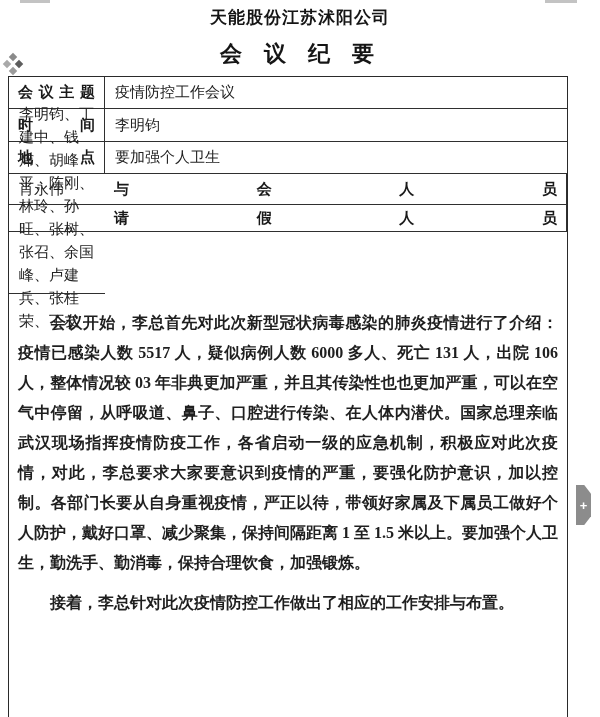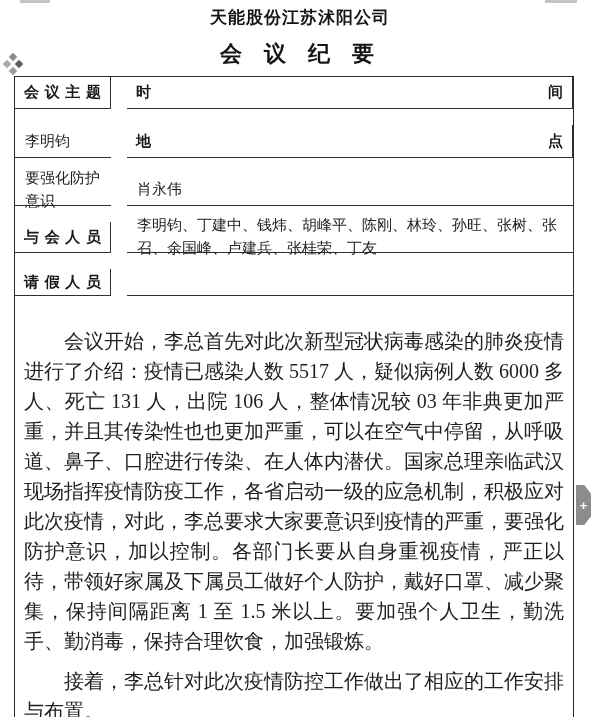--- a/index.html
+++ b/index.html
@@ -27,45 +27,45 @@
 
   
   .handle { position:absolute; left:2px; top:53px; width:22px; height:24px; }
   .handle .dm { position:absolute; width:6px; height:6px; transform:rotate(45deg); }
   .handle .dm1 { left:8px;  top:1px;  background:#8a8a8a; }
   .handle .dm2 { left:2px;  top:8px;  background:#a9a9a9; }
   .handle .dm3 { left:14px; top:8px;  background:#5d5d5d; }
   .handle .dm4 { left:8px;  top:15px; background:#9b9b9b; }
 
   .minutes-table {
-    position:absolute; left:14px; top:76px; width:560px; height:641px;
+    position:absolute; left:8px; top:76px; width:560px; height:641px;
     border:1px solid #2a2a2a; border-bottom:none;
     display:grid;
     grid-template-columns:96px 1fr;
     grid-template-rows:32px 33px 32px 31px 27px 62px 35px 1fr;
-    gap:16px;
   }
   .lbl-cell {
     border-right:1px solid #2f2f2f; border-bottom:1px solid #2f2f2f;
     display:flex; align-items:center; padding:0 9px;
   }
   .lbl-cell span {
     display:block; width:100%; font-weight:bold; font-size:15px; color:#181818;
     text-align:justify; text-align-last:justify;
   }
   .val-cell {
     border-bottom:1px solid #2f2f2f;
     display:flex; align-items:center; padding:2px 10px;
     font-size:15px; color:#222; line-height:23px;
   }
   .body-cell {
     grid-column:1 / span 2;
     padding:14px 9px 8px 9px;
-    font-size:20px; line-height:30px; color:#1f1f1f;
+    font-size:16px; line-height:30px; color:#1f1f1f;
     text-align:justify;
+    font-weight:bold;
   }
   .body-cell p { text-indent:2em; }
   .body-cell p + p { margin-top:10px; }
 
   
   .expand-btn {
     position:absolute; left:576px; top:485px; width:15px; height:40px;
     background:#8c8c8c;
     clip-path:polygon(0 0, 55% 0, 100% 22%, 100% 78%, 55% 100%, 0 100%);
     display:flex; align-items:center; justify-content:center;
@@ -93,31 +93,32 @@
     <span class="dm dm2"></span>
     <span class="dm dm3"></span>
     <span class="dm dm4"></span>
   </div>
 
   <div class="minutes-table">
 
     <div class="lbl-cell">
       <span>会议主题</span>
     </div>
+    <div class="val-cell">疫情防控工作会议</div>
 
     <div class="lbl-cell">
       <span>时间</span>
     </div>
 
     <div class="val-cell">李明钧</div>
 
     <div class="lbl-cell">
       <span>地点</span>
     </div>
-    <div class="val-cell">要强化防护意识</div>
+    <div class="val-cell">要加强个人卫生</div>
 
     <div class="val-cell">肖永伟</div>
 
     <div class="lbl-cell">
       <span>与会人员</span>
     </div>
     <div class="val-cell">李明钧、丁建中、钱炜、胡峰平、陈刚、林玲、孙旺、张树、张召、余国峰、卢建兵、张桂荣、丁友</div>
 
     <div class="lbl-cell">
       <span>请假人员</span>

